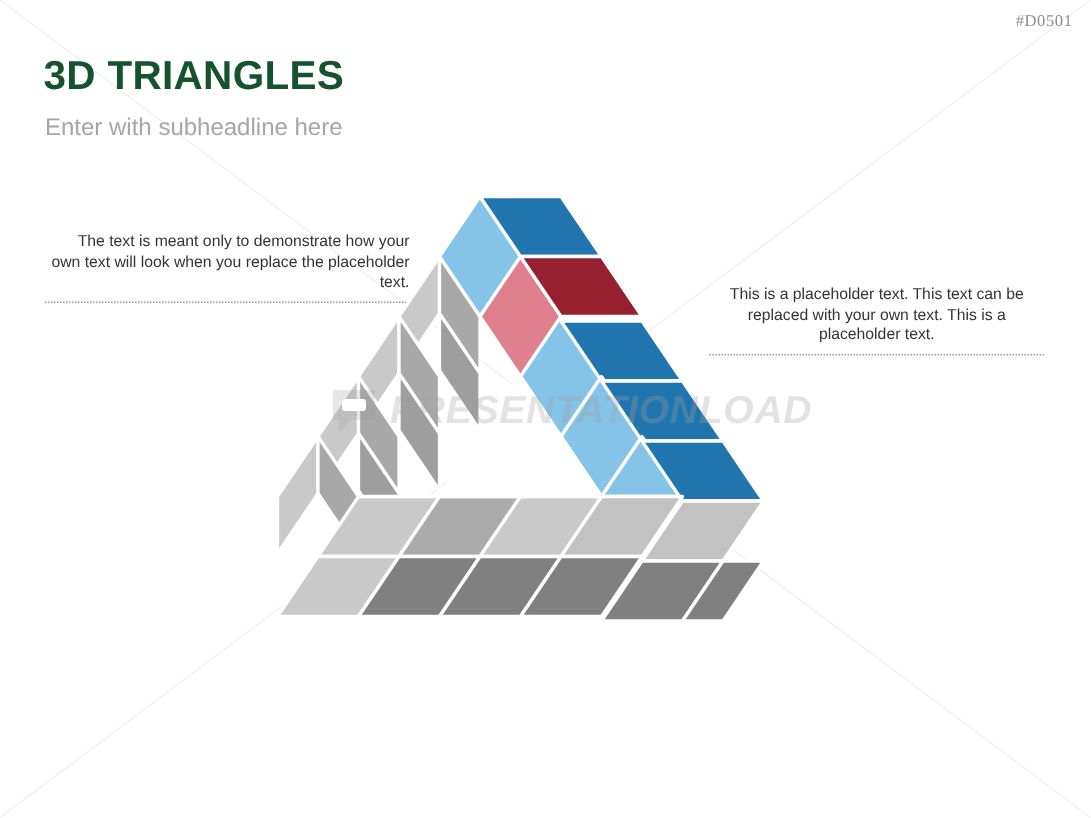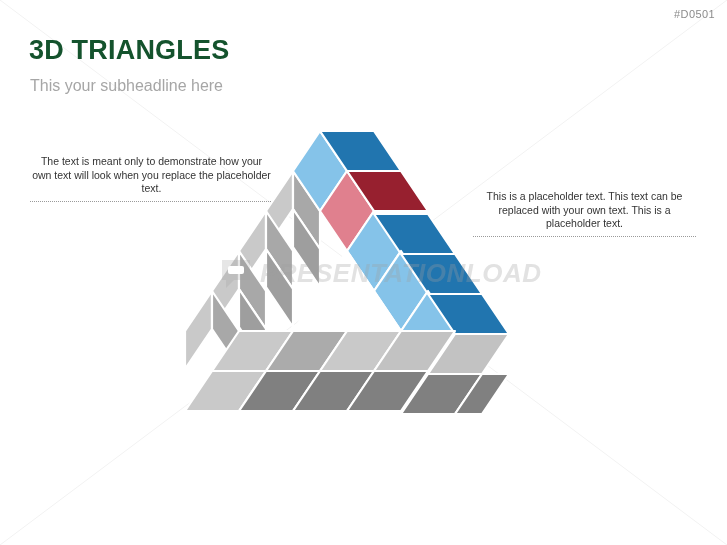--- a/index.html
+++ b/index.html
@@ -24,21 +24,21 @@
     left: 0; top: 0;
     width: 727px; height: 545px;
     pointer-events: none;
   }
 
   
   #doc-id {
     position: absolute;
     right: 12px;
     top: 8px;
-    font-family: Liberation Sans, sans-serif;
+    font-family: Liberation Serif, serif;
     font-size: 11px;
     color: #8b8b8b;
     letter-spacing: 0.4px;
   }
   #page-title {
     position: absolute;
     left: 29px;
     top: 35px;
     font-size: 27px;
     font-weight: bold;
@@ -65,21 +65,21 @@
   }
   .callout .rule {
     margin-top: 5px;
     height: 0;
     border-top: 1px dotted #9a9a9a;
   }
   #callout-left {
     left: 30px;
     top: 155px;
     width: 243px;
-    text-align: center;
+    text-align: right;
   }
   #callout-right {
     left: 473px;
     top: 190px;
     width: 223px;
     text-align: center;
   }
 
   
   #diagram {
@@ -123,21 +123,21 @@
 <div id="slide">
 
   <svg id="bg-guides" viewBox="0 0 727 545" width="727" height="545">
     <line x1="0" y1="0" x2="727" y2="545" stroke="#f2f2f2" stroke-width="1"></line>
     <line x1="727" y1="0" x2="0" y2="545" stroke="#f2f2f2" stroke-width="1"></line>
   </svg>
 
   <div id="doc-id">#D0501</div>
 
   <div id="page-title">3D TRIANGLES</div>
-  <div id="page-subtitle">This your subheadline here</div>
+  <div id="page-subtitle">Enter with subheadline here</div>
 
   <div id="callout-left" class="callout">
     <div>The text is meant only to demonstrate how your own text will look when you replace the placeholder text.</div>
     <div class="rule"></div>
   </div>
 
   <div id="callout-right" class="callout">
     <div>This is a placeholder text. This text can be replaced with your own text. This is a placeholder text.</div>
     <div class="rule"></div>
   </div>

